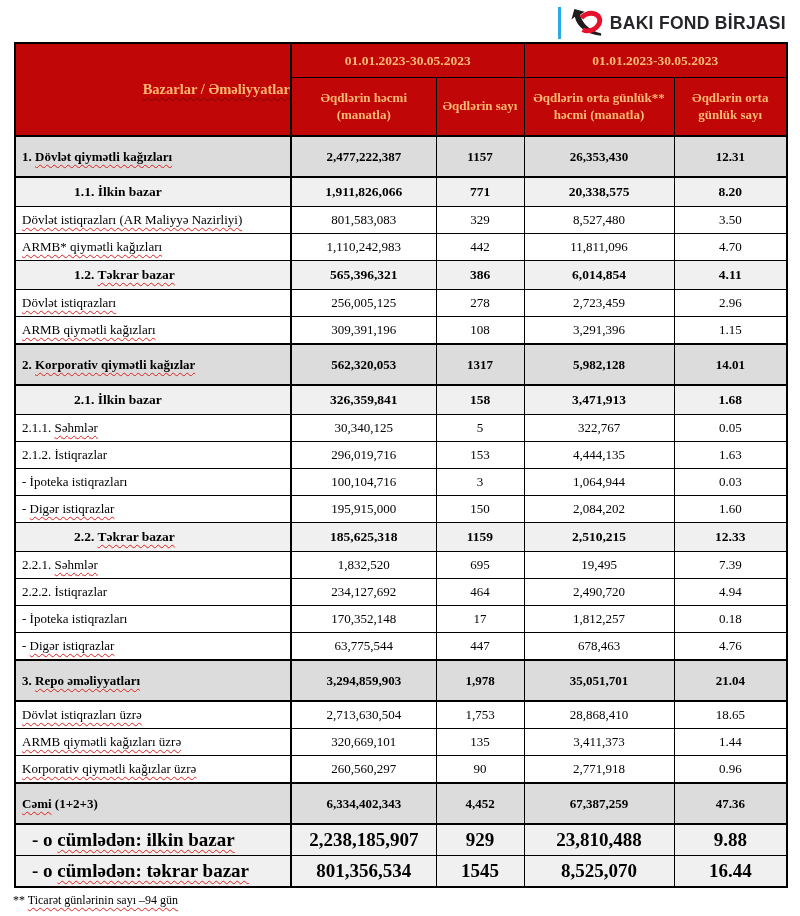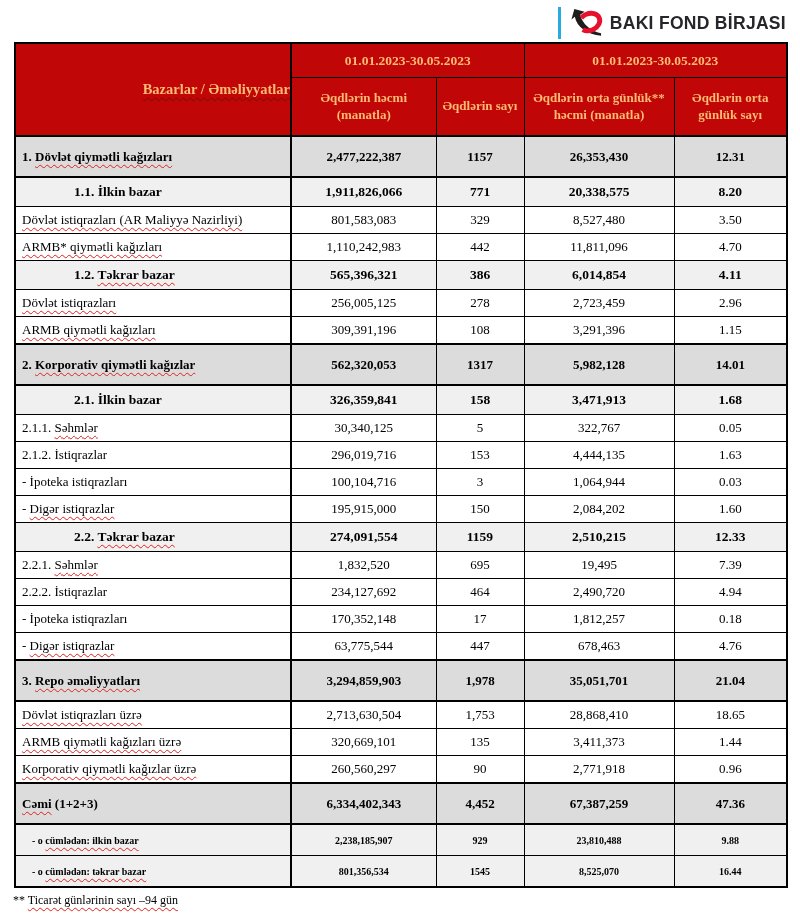--- a/index.html
+++ b/index.html
@@ -24,21 +24,21 @@
   .r-cols th{height:53px;font-size:13px;font-weight:700;line-height:1.28;padding:2px 5px;border-bottom:2px solid #000;}
 
   td.label{border-right:2px solid #000;text-align:left;vertical-align:middle;padding:0 6px;}
   td.num{text-align:center;vertical-align:middle;}
 
   .r-section td{background:#dcdcdc;border-top:2px solid #000;border-bottom:2px solid #000;
                 font-weight:700;font-size:13px;height:39px;}
   .r-sub td{background:#f0f0f0;font-weight:700;font-size:13.5px;height:28px;}
   .r-sub td.label{padding-left:58px;margin-top:44px;}
   .r-detail td{background:#fff;font-weight:400;font-size:13px;height:26px;}
-  .r-tsub td{background:#f0f0f0;font-weight:700;font-size:10px;height:30px;margin-top:28px;}
+  .r-tsub td{background:#f0f0f0;font-weight:700;font-size:19px;height:30px;margin-top:28px;}
   .r-tsub td.label{padding-left:16px;}
 
   .wavy{text-decoration-line:underline;text-decoration-style:wavy;text-decoration-color:#e02020;
         text-decoration-thickness:1px;text-underline-offset:3px;}
   .wavy-dark{text-decoration-line:underline;text-decoration-style:wavy;text-decoration-color:#7c0a0a;
         text-decoration-thickness:1px;text-underline-offset:3px;}
 
   
   .footnotes{margin:5px 0 0 13px;font-size:12px;line-height:1.3;}
 </style>
@@ -166,21 +166,21 @@
         </tr>
         <tr class="r-detail">
           <td class="label"><span> - </span><span class="wavy">Digər istiqrazlar</span></td>
           <td class="num">195,915,000</td>
           <td class="num">150</td>
           <td class="num">2,084,202</td>
           <td class="num">1.60</td>
         </tr>
         <tr class="r-sub">
           <td class="label"><span>2.2. </span><span class="wavy">Təkrar bazar</span></td>
-          <td class="num">274,091,554</td>
+          <td class="num">185,625,318</td>
           <td class="num">1159</td>
           <td class="num">2,510,215</td>
           <td class="num">12.33</td>
         </tr>
         <tr class="r-detail">
           <td class="label"><span>2.2.1. </span><span class="wavy">Səhmlər</span></td>
           <td class="num">1,832,520</td>
           <td class="num">695</td>
           <td class="num">19,495</td>
           <td class="num">7.39</td>

